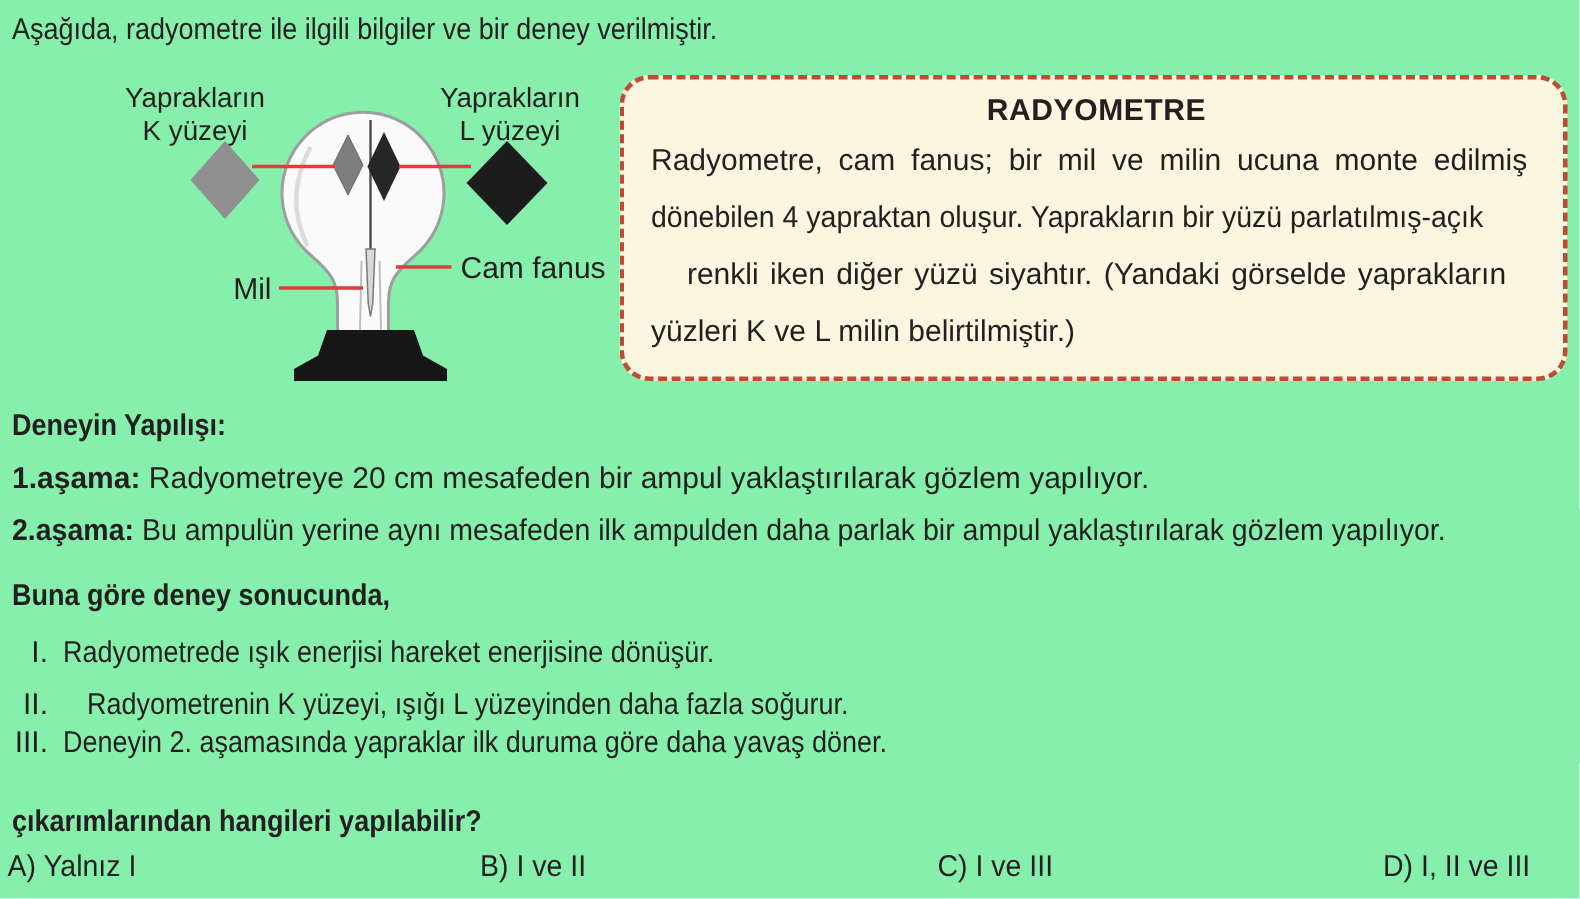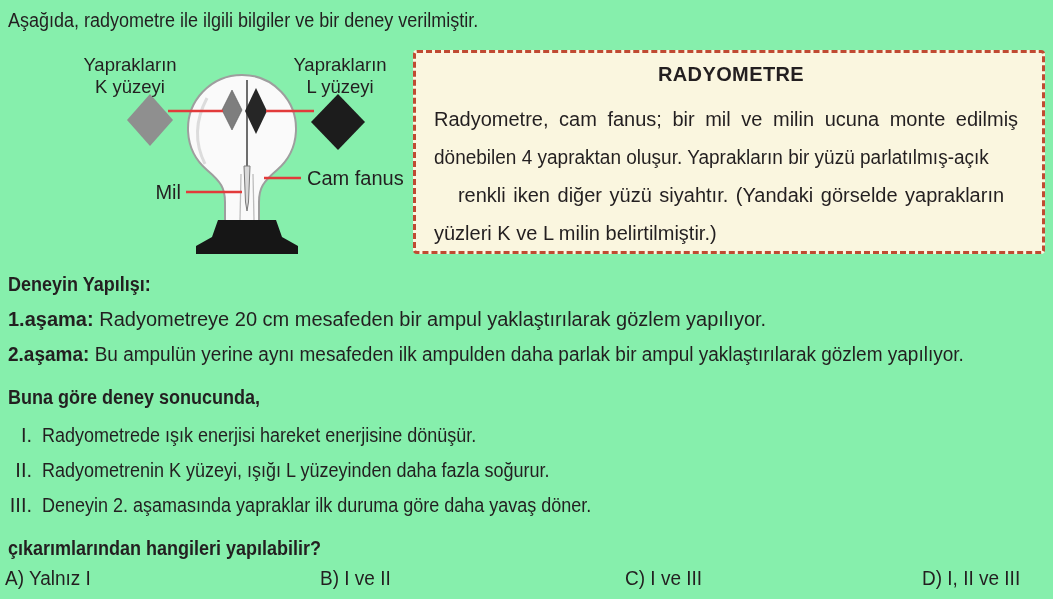--- a/index.html
+++ b/index.html
@@ -11,28 +11,28 @@
   .abs{position:absolute;}
   .t{font-size:20px;line-height:23px;white-space:nowrap;transform-origin:left top;}
   .b{font-weight:bold;}
   .sx90{transform:scaleX(.90);}
   .sx95{transform:scaleX(.95);}
 
   
   .infobox{
     position:absolute;left:413px;top:50px;width:632px;height:204px;
     box-sizing:border-box;background:#faf6df;
-    border:3px dashed #c04a32;border-radius:4px;
+    border:3px dashed #c04a32;border-radius:20px;
     padding:7px 14px 0 18px;
   }
   .infobox .box-title{
     margin:3px 0 0;text-align:center;font-size:20px;font-weight:bold;
     letter-spacing:.4px;color:#231f20;
   }
-  .box-lines{margin-top:14px;}
+  .box-lines{margin-top:2px;}
   .bl{font-size:20px;line-height:38px;white-space:nowrap;transform-origin:left center;}
   .bl1{word-spacing:5px;}
   .bl2{transform:scaleX(.95);}
   .bl3{word-spacing:2px;text-align:center;}
 
   
   .item{position:absolute;left:0;display:flex;align-items:flex-start;font-size:20px;line-height:23px;}
   .num{width:32px;text-align:right;flex:none;}
   .itxt{margin-left:10px;display:inline-block;white-space:nowrap;
         transform:scaleX(.90);transform-origin:left top;}
@@ -103,25 +103,25 @@
     <span class="lbl">2.aşama:</span>
     <span>Bu ampulün yerine aynı mesafeden ilk ampulden daha parlak bir ampul yaklaştırılarak gözlem yapılıyor.</span>
   </div>
 
   <div class="abs t b sx90" style="left:8px;top:386px;">Buna göre deney sonucunda,</div>
 
   <div class="item" style="top:424px;">
     <span class="num">I.</span>
     <span class="itxt">Radyometrede ışık enerjisi hareket enerjisine dönüşür.</span>
   </div>
-  <div class="item" style="top:459px;">
+  <div class="item" style="top:459px;gap:16px;">
     <span class="num">II.</span>
     <span class="itxt">Radyometrenin K yüzeyi, ışığı L yüzeyinden daha fazla soğurur.</span>
   </div>
-  <div class="item" style="top:494px;">
+  <div class="item" style="top:484px;">
     <span class="num">III.</span>
     <span class="itxt">Deneyin 2. aşamasında yapraklar ilk duruma göre daha yavaş döner.</span>
   </div>
 
   <div class="abs t b sx90" style="left:8px;top:537px;">çıkarımlarından hangileri yapılabilir?</div>
 
   <div class="abs t opt sx95" style="left:5px;top:567px;">A) Yalnız I</div>
   <div class="abs t opt sx95" style="left:320px;top:567px;">B) I ve II</div>
   <div class="abs t opt sx95" style="left:625px;top:567px;">C) I ve III</div>
   <div class="abs t opt sx95" style="left:922px;top:567px;">D) I, II ve III</div>

